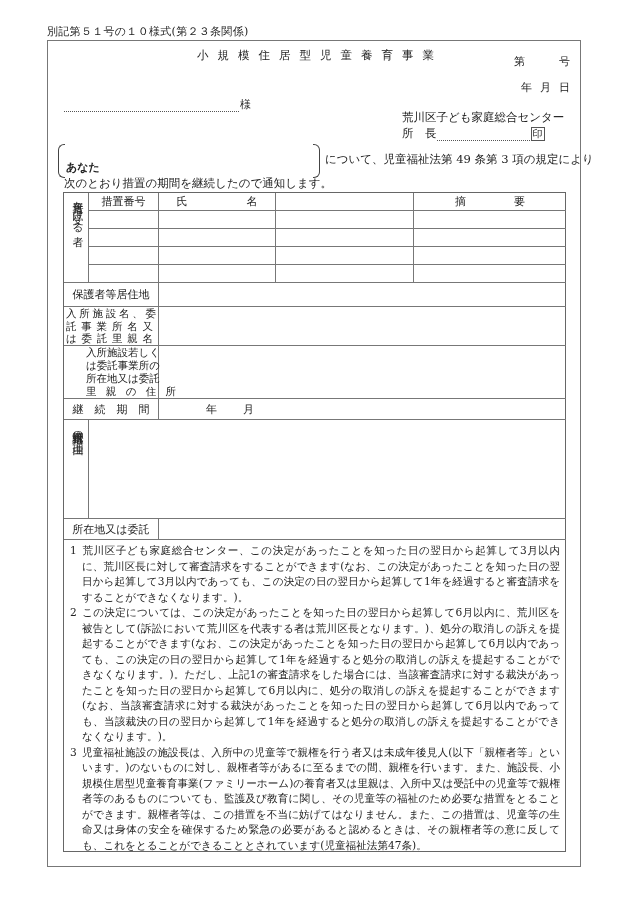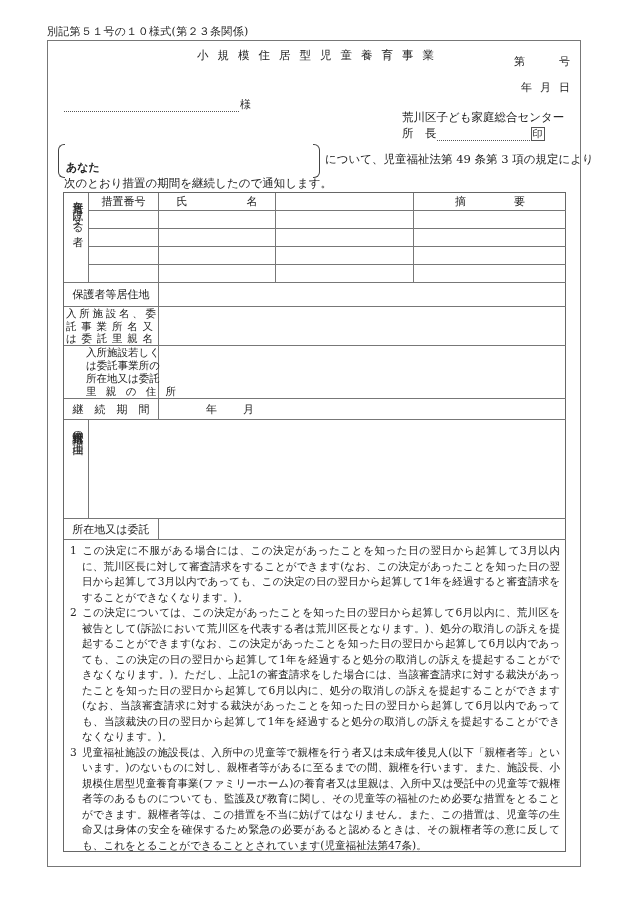--- a/index.html
+++ b/index.html
@@ -177,17 +177,17 @@
     <span style="margin-left:26px">月</span>
   </div>
 
   <div class="vtext" style="left:5px; top:232px; height:90px; letter-spacing:-0.5px;">措置継続の理由</div>
   <div class="cell" style="left:25px; top:227px; width:477px; height:98px;"></div>
 
   <div class="cell" style="left:0; top:326px; width:94px; height:20px;">所在地又は委託</div>
   <div class="cell" style="left:95px; top:326px; width:407px; height:20px;"></div>
 
   <div class="notes" style="top:350px;">
-    <p class="note"><span class="n">1</span><span>この決定に不服がある場合には、この決定があったことを知った日の翌日から起算して3月以内に、荒川区長に対して審査請求をすることができます(なお、この決定があったことを知った日の翌日から起算して3月以内であっても、この決定の日の翌日から起算して1年を経過すると審査請求をすることができなくなります。)。</span></p>
+    <p class="note"><span class="n">1</span><span>荒川区子ども家庭総合センター、この決定があったことを知った日の翌日から起算して3月以内に、荒川区長に対して審査請求をすることができます(なお、この決定があったことを知った日の翌日から起算して3月以内であっても、この決定の日の翌日から起算して1年を経過すると審査請求をすることができなくなります。)。</span></p>
     <p class="note"><span class="n">2</span><span>この決定については、この決定があったことを知った日の翌日から起算して6月以内に、荒川区を被告として(訴訟において荒川区を代表する者は荒川区長となります。)、処分の取消しの訴えを提起することができます(なお、この決定があったことを知った日の翌日から起算して6月以内であっても、この決定の日の翌日から起算して1年を経過すると処分の取消しの訴えを提起することができなくなります。)。ただし、上記1の審査請求をした場合には、当該審査請求に対する裁決があったことを知った日の翌日から起算して6月以内に、処分の取消しの訴えを提起することができます(なお、当該審査請求に対する裁決があったことを知った日の翌日から起算して6月以内であっても、当該裁決の日の翌日から起算して1年を経過すると処分の取消しの訴えを提起することができなくなります。)。</span></p>
     <p class="note"><span class="n">3</span><span>児童福祉施設の施設長は、入所中の児童等で親権を行う者又は未成年後見人(以下「親権者等」といいます。)のないものに対し、親権者等があるに至るまでの間、親権を行います。また、施設長、小規模住居型児童養育事業(ファミリーホーム)の養育者又は里親は、入所中又は受託中の児童等で親権者等のあるものについても、監護及び教育に関し、その児童等の福祉のため必要な措置をとることができます。親権者等は、この措置を不当に妨げてはなりません。また、この措置は、児童等の生命又は身体の安全を確保するため緊急の必要があると認めるときは、その親権者等の意に反しても、これをとることができることとされています(児童福祉法第47条)。</span></p>
   </div>
 </div>
 
 </body></html>

